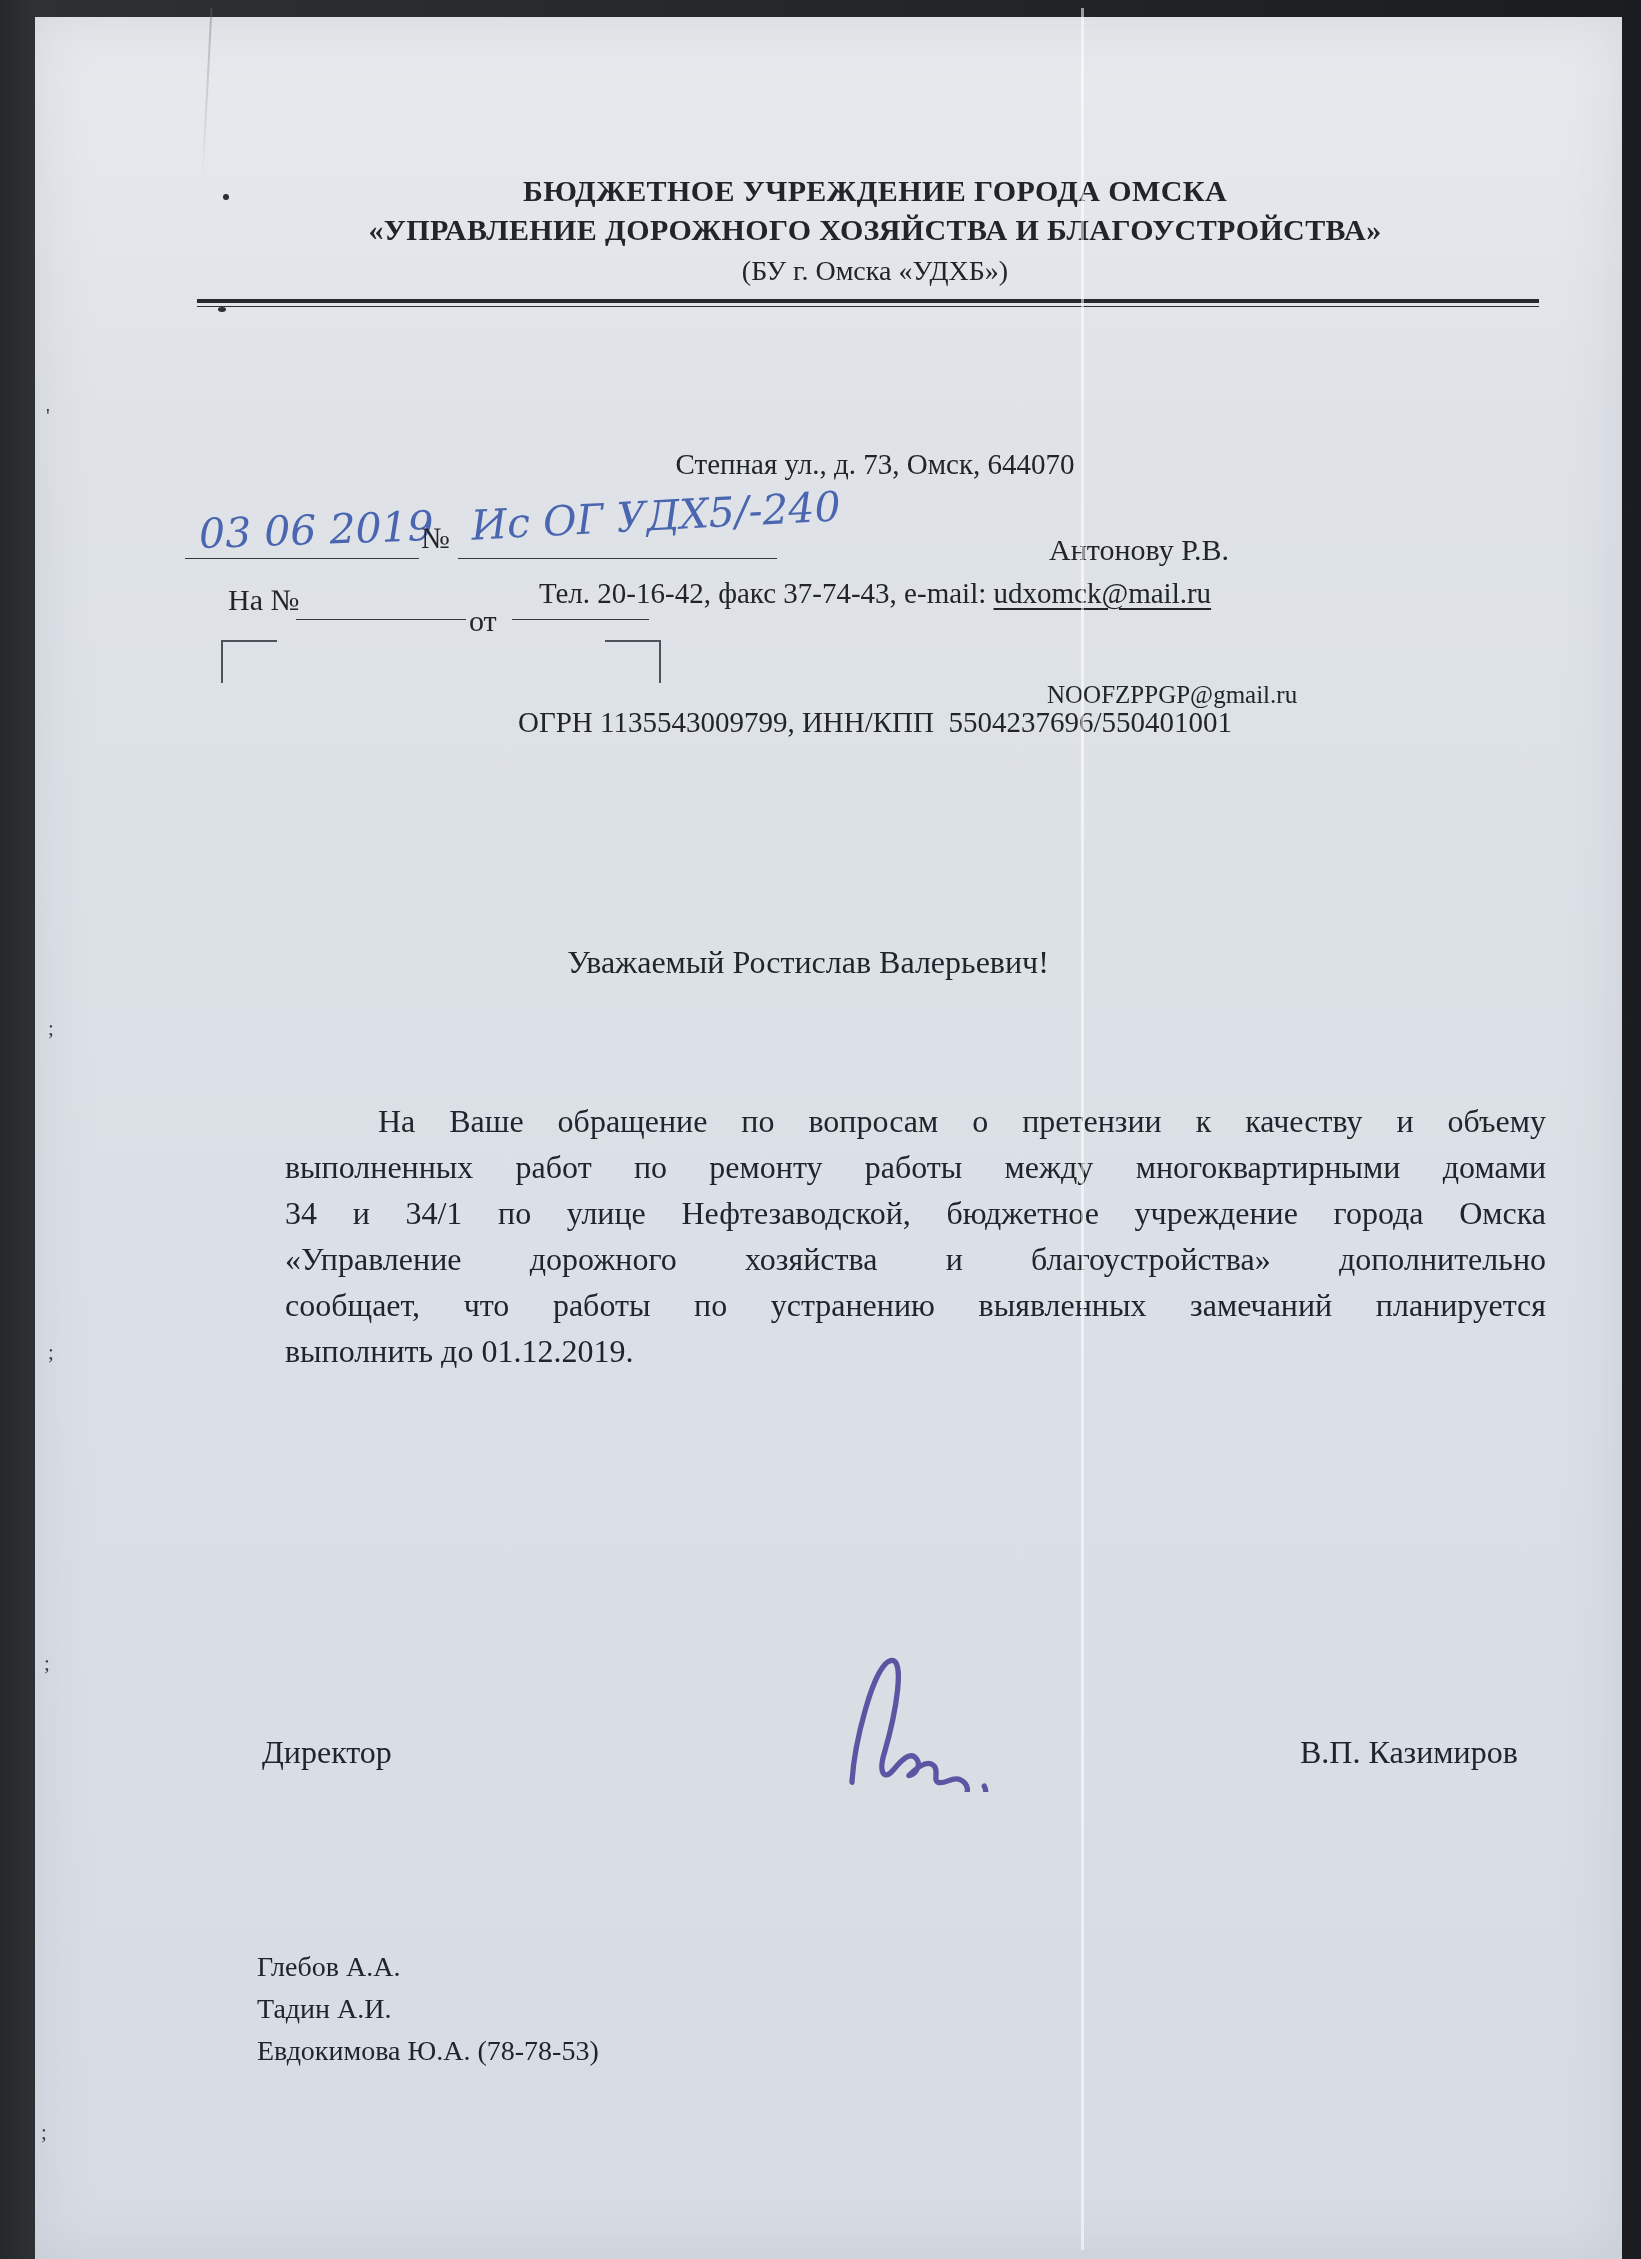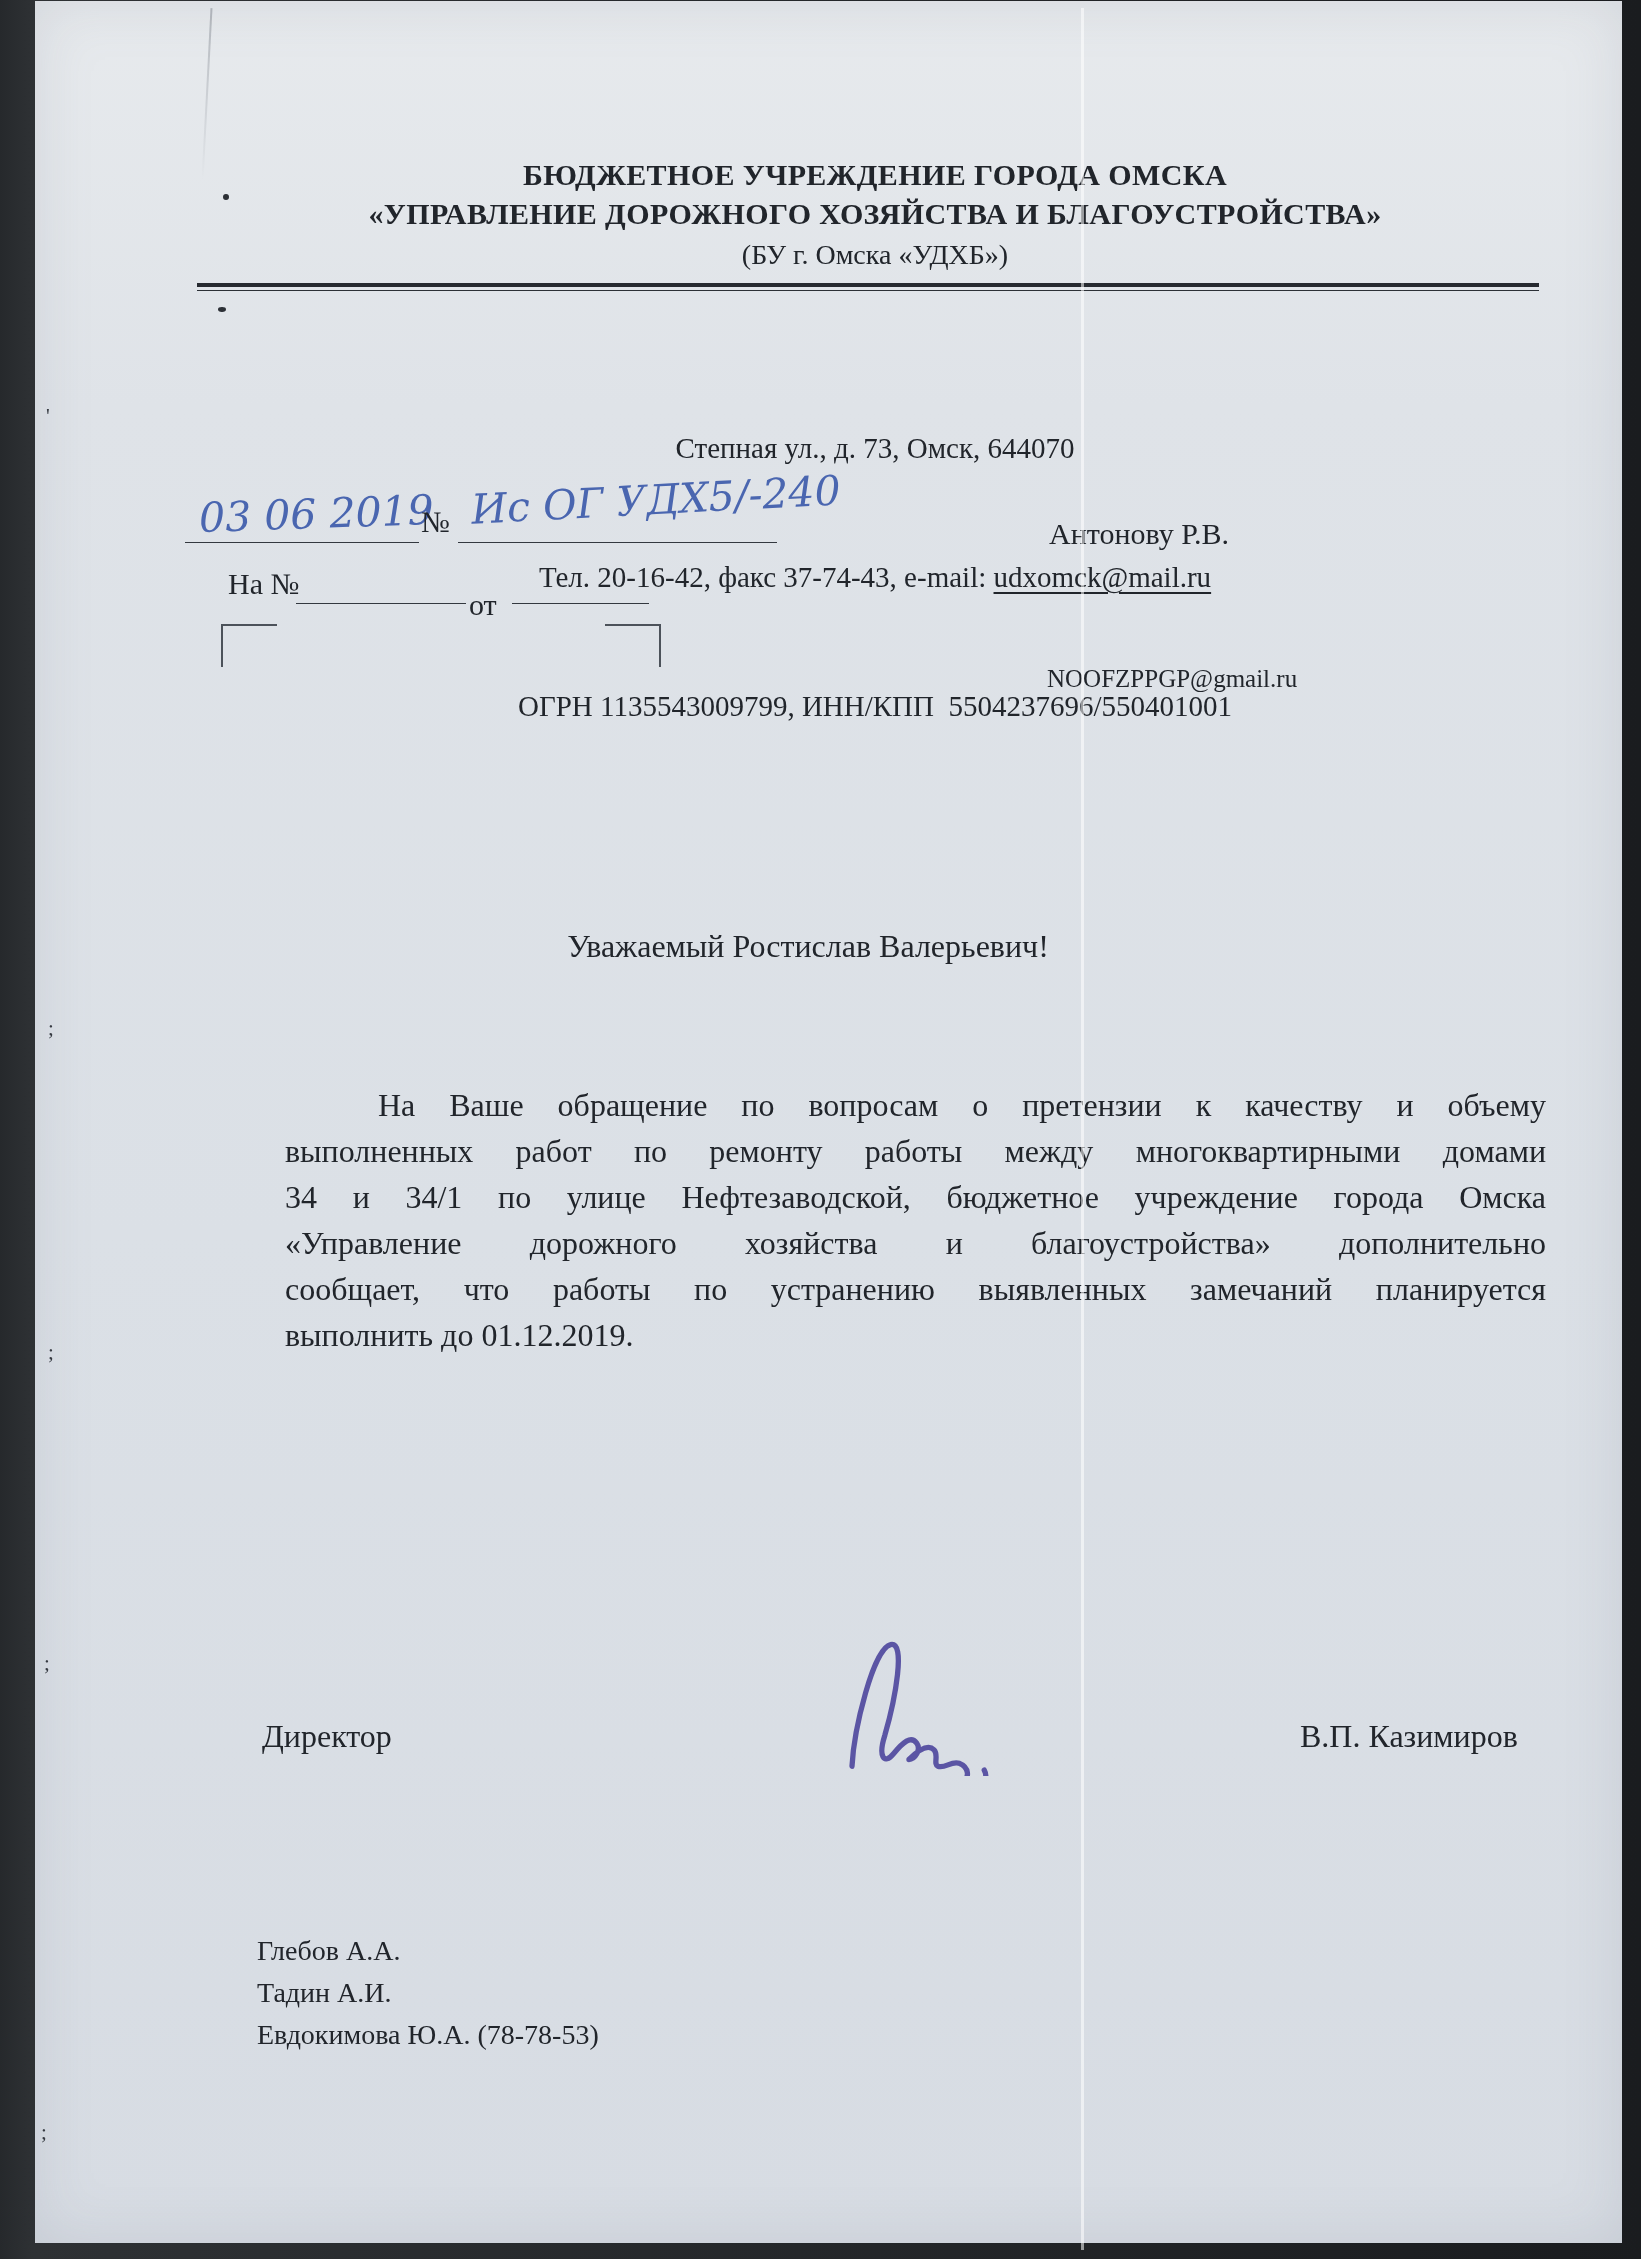--- a/index.html
+++ b/index.html
@@ -1,19 +1,19 @@
 <!DOCTYPE html>
 <html><head>
 <meta charset="utf-8">
 <style>
   html,body{margin:0;padding:0;background:#1b1d20;}
   #canvas{position:relative;width:1641px;height:2259px;overflow:hidden;
     background:linear-gradient(90deg,#26292c 0%,#2e3134 2%,#1a1c1f 100%);
     font-family:"Liberation Serif", serif;}
-  #paper{position:absolute;left:35px;top:1px;width:1587px;height:2242px;
+  #paper{position:absolute;left:35px;top:17px;width:1587px;height:2242px;
     background:linear-gradient(180deg,#e7eaed 0%,#dfe3e8 18%,#dbe0e6 55%,#d7dce3 100%);
     box-shadow:inset 0 0 58px rgba(120,130,145,.18);}
   .printed{color:#21252b;}
   .nowrap{white-space:nowrap;}
   .abs{position:absolute;}
   .center{text-align:center;}
   
   #org-header{left:116px;top:154px;width:1448px;line-height:39px;}
   .org-line{font-weight:bold;font-size:30px;letter-spacing:0.4px;}
   .org-short{font-size:28px;margin-top:1.9px;}

